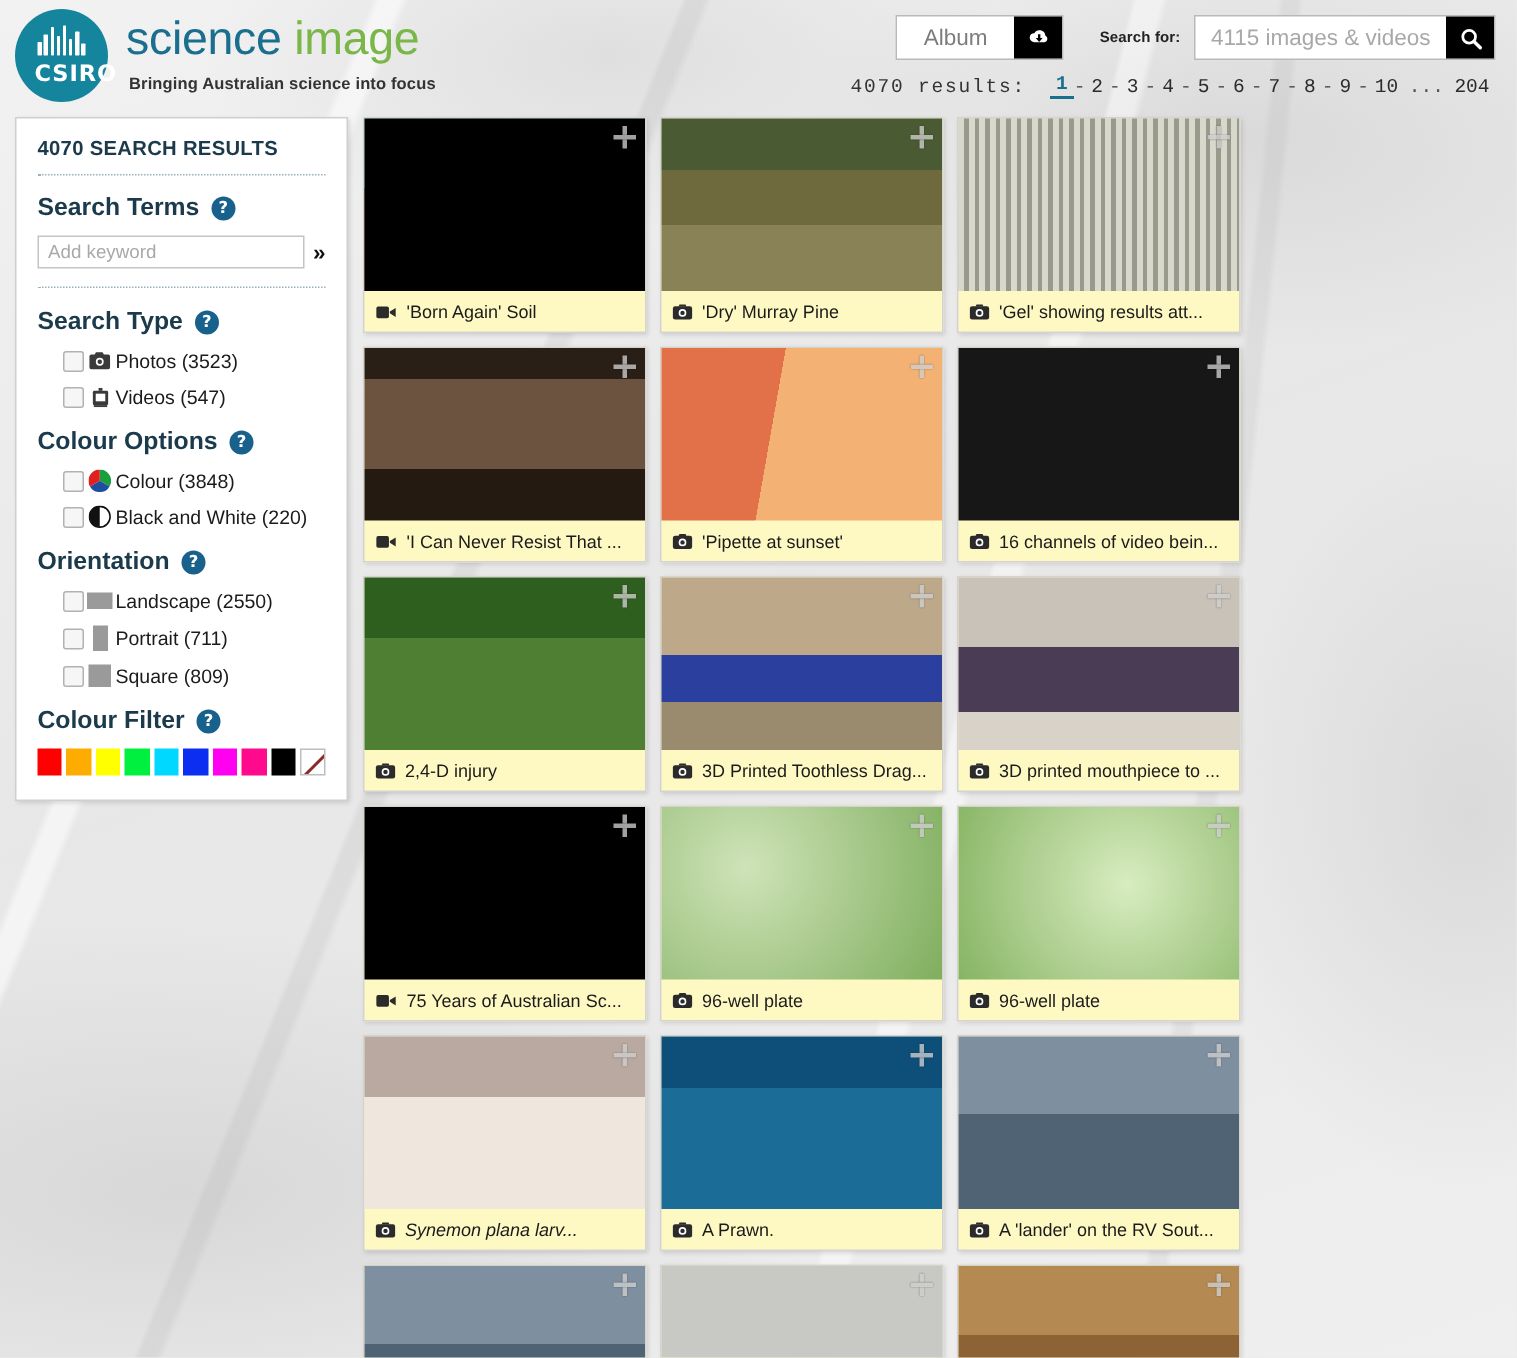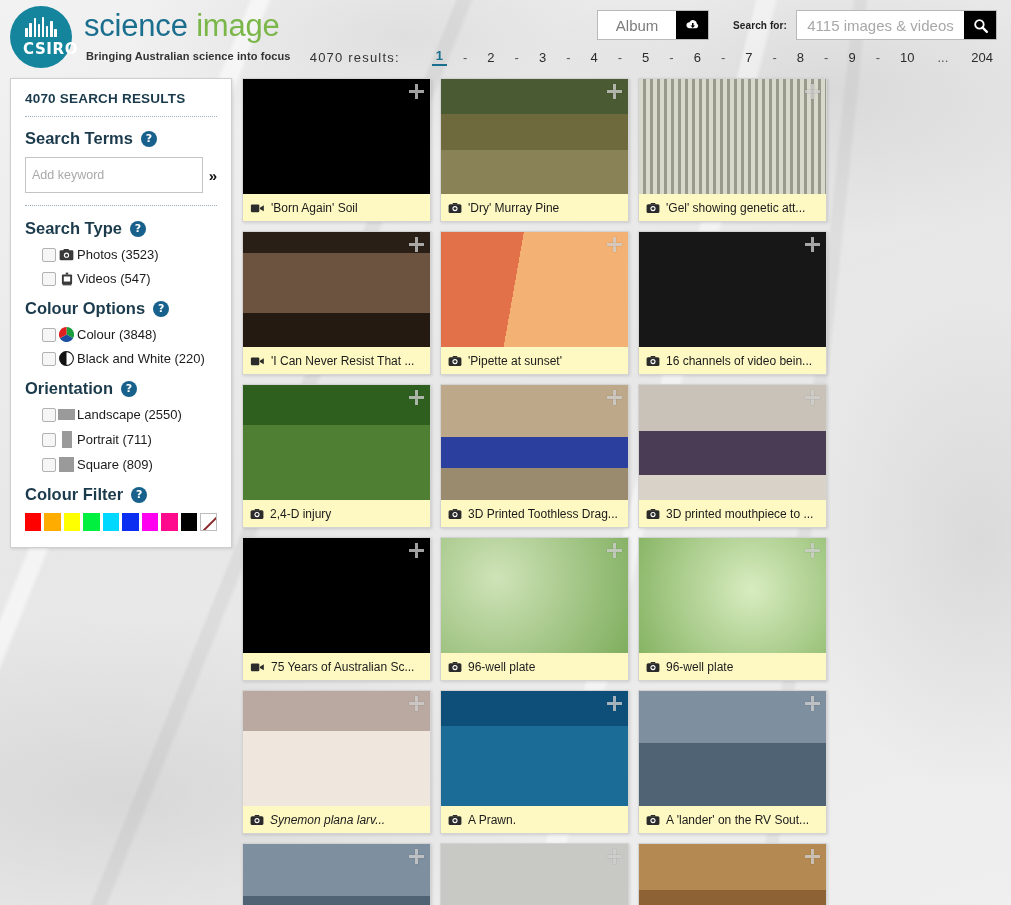--- a/index.html
+++ b/index.html
@@ -75,21 +75,21 @@
   .search-label { font-size: 10px; color: #222; font-weight: bold; letter-spacing: .1px; }
   .search-box { display:flex; align-items:stretch; height: 30px; border:1px solid #b9b9b9; background:#fff; }
   .search-input {
     width: 167px; border: 0; outline: none; background: transparent;
     font-size: 15px; color: #8c8c8c; padding: 0 8px; text-align: center;
     font-family: "Liberation Sans", sans-serif;
   }
   .search-input::placeholder { color: #a8a8a8; }
   .search-btn { width: 32px; background:#000; display:flex; align-items:center; justify-content:center; cursor:pointer; }
 
-  .pager { margin-top: 8px; display:flex; align-items:center; justify-content:flex-end; gap: 16px; }
+  .pager { margin-top: 8px; display:flex; align-items:center; justify-content:flex-end; gap: 0; font-family: Liberation Mono, monospace; }
   .pager-count { font-size: 13px; color: #333; letter-spacing: 1.2px; margin-right: 16px; font-weight: 500; }
   .pager a {
     font-size: 13px; color: #2b2b2b; text-decoration: none; padding: 0 4px;
   }
   .pager .sep { font-size: 13px; color: #555; }
   .pager a.active { color: #1a6e8e; font-weight: bold; border-bottom: 2px solid #1a6e8e; padding-bottom: 1px; }
   .pager .dots { font-size: 13px; color: #555; padding: 0 3px; }
 
   
   .page { position: relative; z-index: 2; display: flex; align-items: flex-start; padding: 0 10px; }
@@ -110,21 +110,21 @@
     display: flex; align-items: center; gap: 8px; margin-bottom: 9px;
   }
   .help-i {
     width: 16px; height: 16px; border-radius: 50%; background: #17618c; color:#fff;
     font-size: 11px; font-weight: bold; display:inline-flex; align-items:center;
     justify-content:center; cursor: pointer; flex: none; font-family:"DejaVu Sans", sans-serif;
   }
   .kw-row { display:flex; align-items:center; gap: 6px; padding-bottom: 12px;
             border-bottom: 1px dotted #9bb0bb; margin-bottom: 13px; }
   .kw-input {
-    flex: 1; height: 36px; border: 1px solid #c4c4c4; background: #fff;
+    flex: 1; height: 22px; border: 1px solid #c4c4c4; background: #fff;
     font-size: 12.5px; color: #666; padding: 0 6px; outline: none;
     font-family: "Liberation Sans", sans-serif;
   }
   .kw-input::placeholder { color: #a9a9a9; }
   .kw-go { font-size: 15px; color: #111; cursor: pointer; font-weight: bold; line-height: 1; }
 
   .opt { display: flex; align-items: center; gap: 2px; margin: 0 0 9px 17px; }
   .cb { width: 14px; height: 14px; border: 1px solid #b2b2b2; background: #f6f6f6; border-radius: 2px; flex:none; cursor:pointer; }
   .opt-label { font-size: 13px; color: #1b1b1b; }
   .opt-icon { width: 17px; display:flex; align-items:center; justify-content:center; flex:none; }
@@ -407,21 +407,21 @@
         </div>
         <div class="cap">
           <span class="mt-icon">
             <svg width="14" height="12" viewBox="0 0 24 20">
               <rect x="1" y="3.5" width="22" height="15" rx="2.6" fill="#2b2b2b"></rect>
               <path d="M8.5 1.5h7l1 2.3h-9z" fill="#2b2b2b"></path>
               <circle cx="12" cy="11" r="4.4" fill="#fff"></circle>
               <circle cx="12" cy="11" r="2.5" fill="#2b2b2b"></circle>
             </svg>
           </span>
-          <span>'Gel' showing genetic att...</span>
+          <span>'Gel' showing results att...</span>
         </div>
       </div>
       <div class="tile">
         <div class="thumb" style="background: linear-gradient(rgb(42, 31, 22) 0px, rgb(42, 31, 22) 18%, rgb(107, 83, 64) 18%, rgb(107, 83, 64) 70%, rgb(36, 26, 18) 70%, rgb(36, 26, 18) 100%) 0% 0% / cover;">
           <div class="plus"></div>
         </div>
         <div class="cap">
           <span class="mt-icon">
             <svg width="15" height="12" viewBox="0 0 24 20">
               <rect x="1" y="4" width="14" height="13" rx="2" fill="#2b2b2b"></rect>

